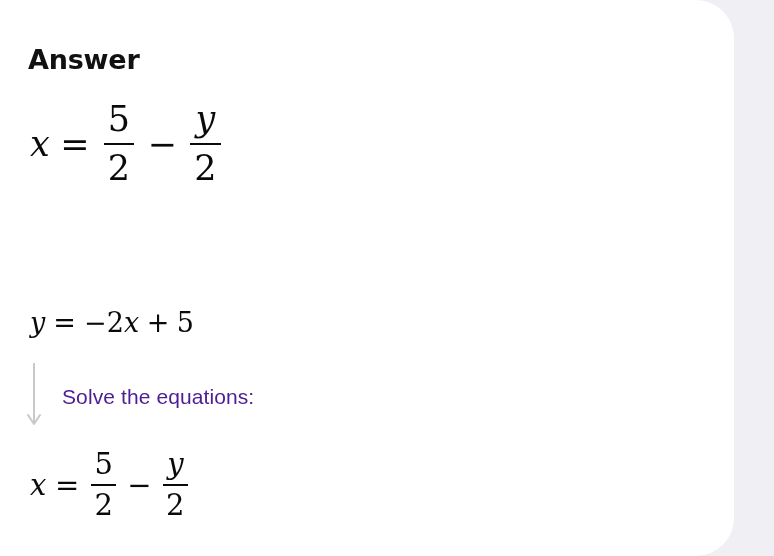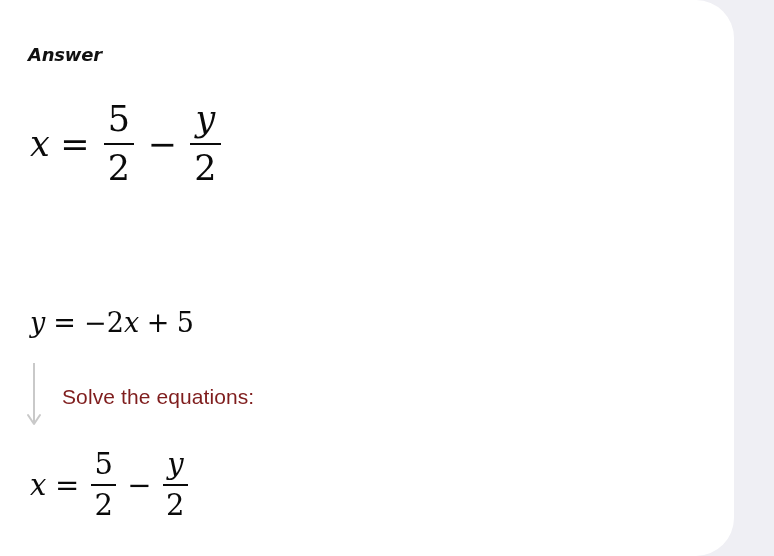--- a/index.html
+++ b/index.html
@@ -38,21 +38,21 @@
   
   .heading {
     position: absolute;
     left: 28px;
     color: #111111;
     font-family: "DejaVu Sans", "Liberation Sans", sans-serif;
     font-weight: 700;
     letter-spacing: -0.2px;
     white-space: nowrap;
   }
-  .heading-answer      { top: 44px;  font-size: 18px; font-style: italic; }
+  .heading-answer      { top: 44px;  font-size: 27px; }
   .heading-explanation { top: 257px; font-size: 27px; }
 
   
   .math {
     position: absolute;
     color: #0a0a0a;
     font-family: "DejaVu Serif", "Liberation Serif", serif;
     font-style: italic;
     white-space: nowrap;
     display: flex;
@@ -108,21 +108,21 @@
   .step-arrow svg { display: block; }
 
   
   .step-caption {
     position: absolute;
     left: 62px;
     top: 385px;
     font-family: "Liberation Sans", sans-serif;
     font-size: 21px;
     font-weight: 400;
-    color: #7f1d1d;
+    color: #4c1d95;
     letter-spacing: 0.1px;
     white-space: nowrap;
   }
 </style>
 </head>
 <body>
 
 <div class="page">
 
   <div class="card">

